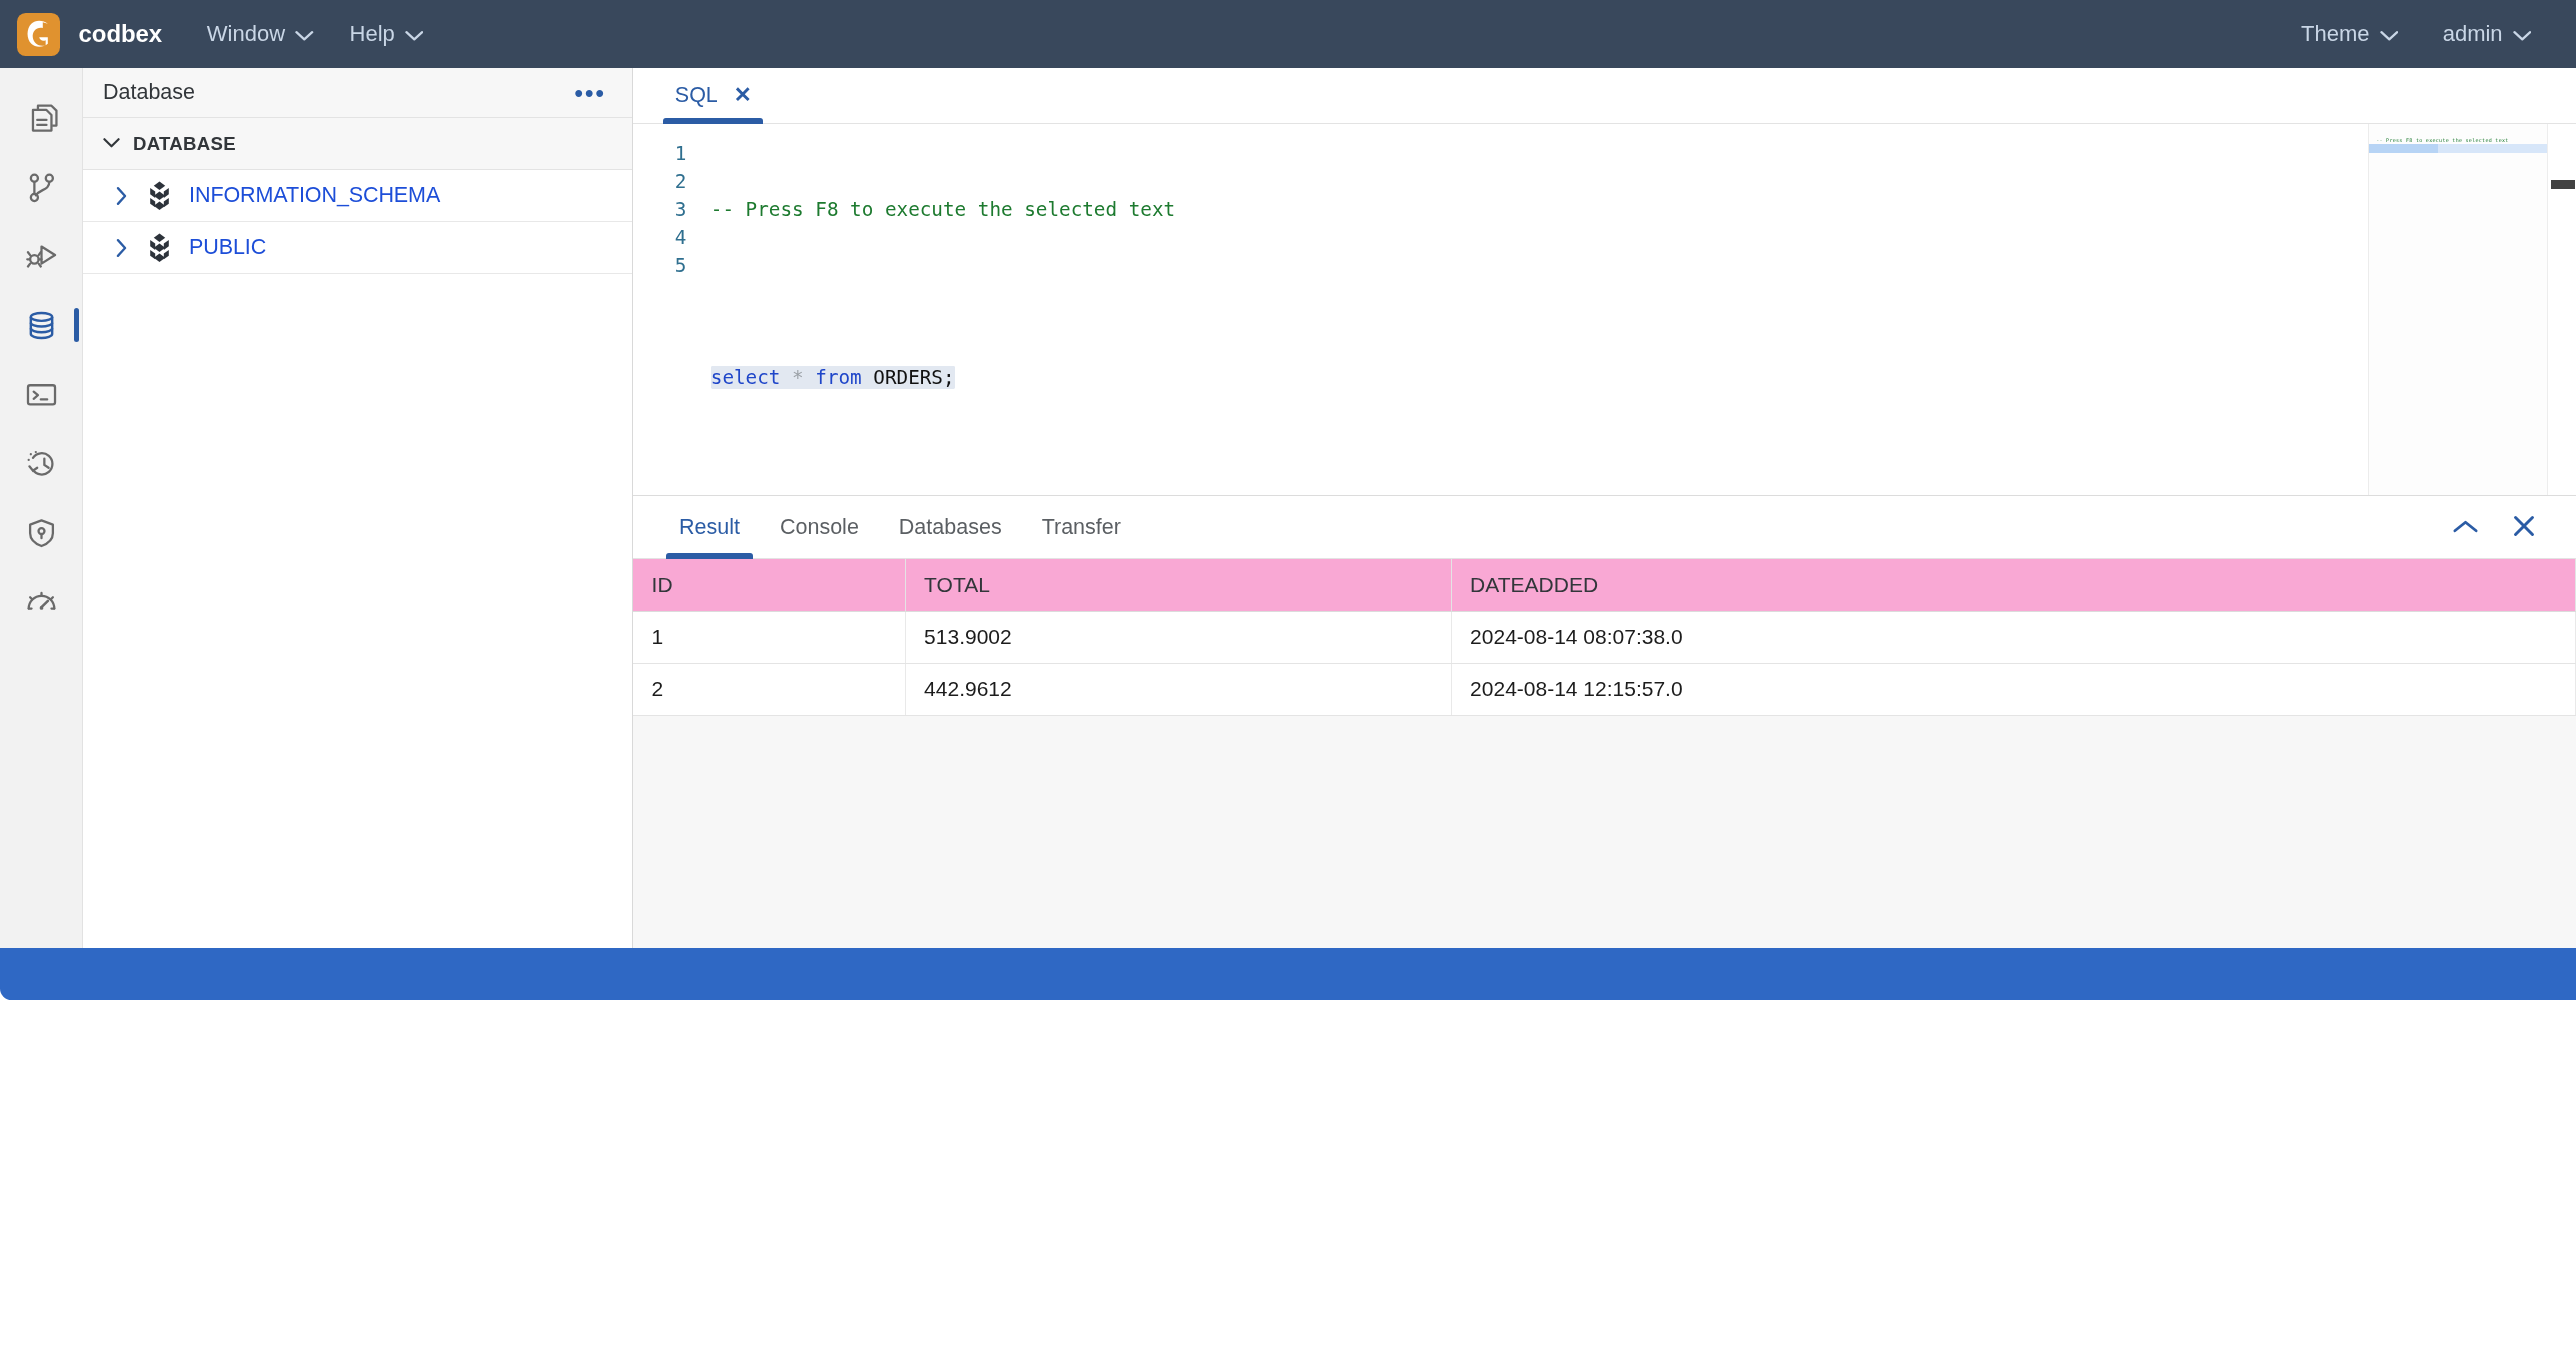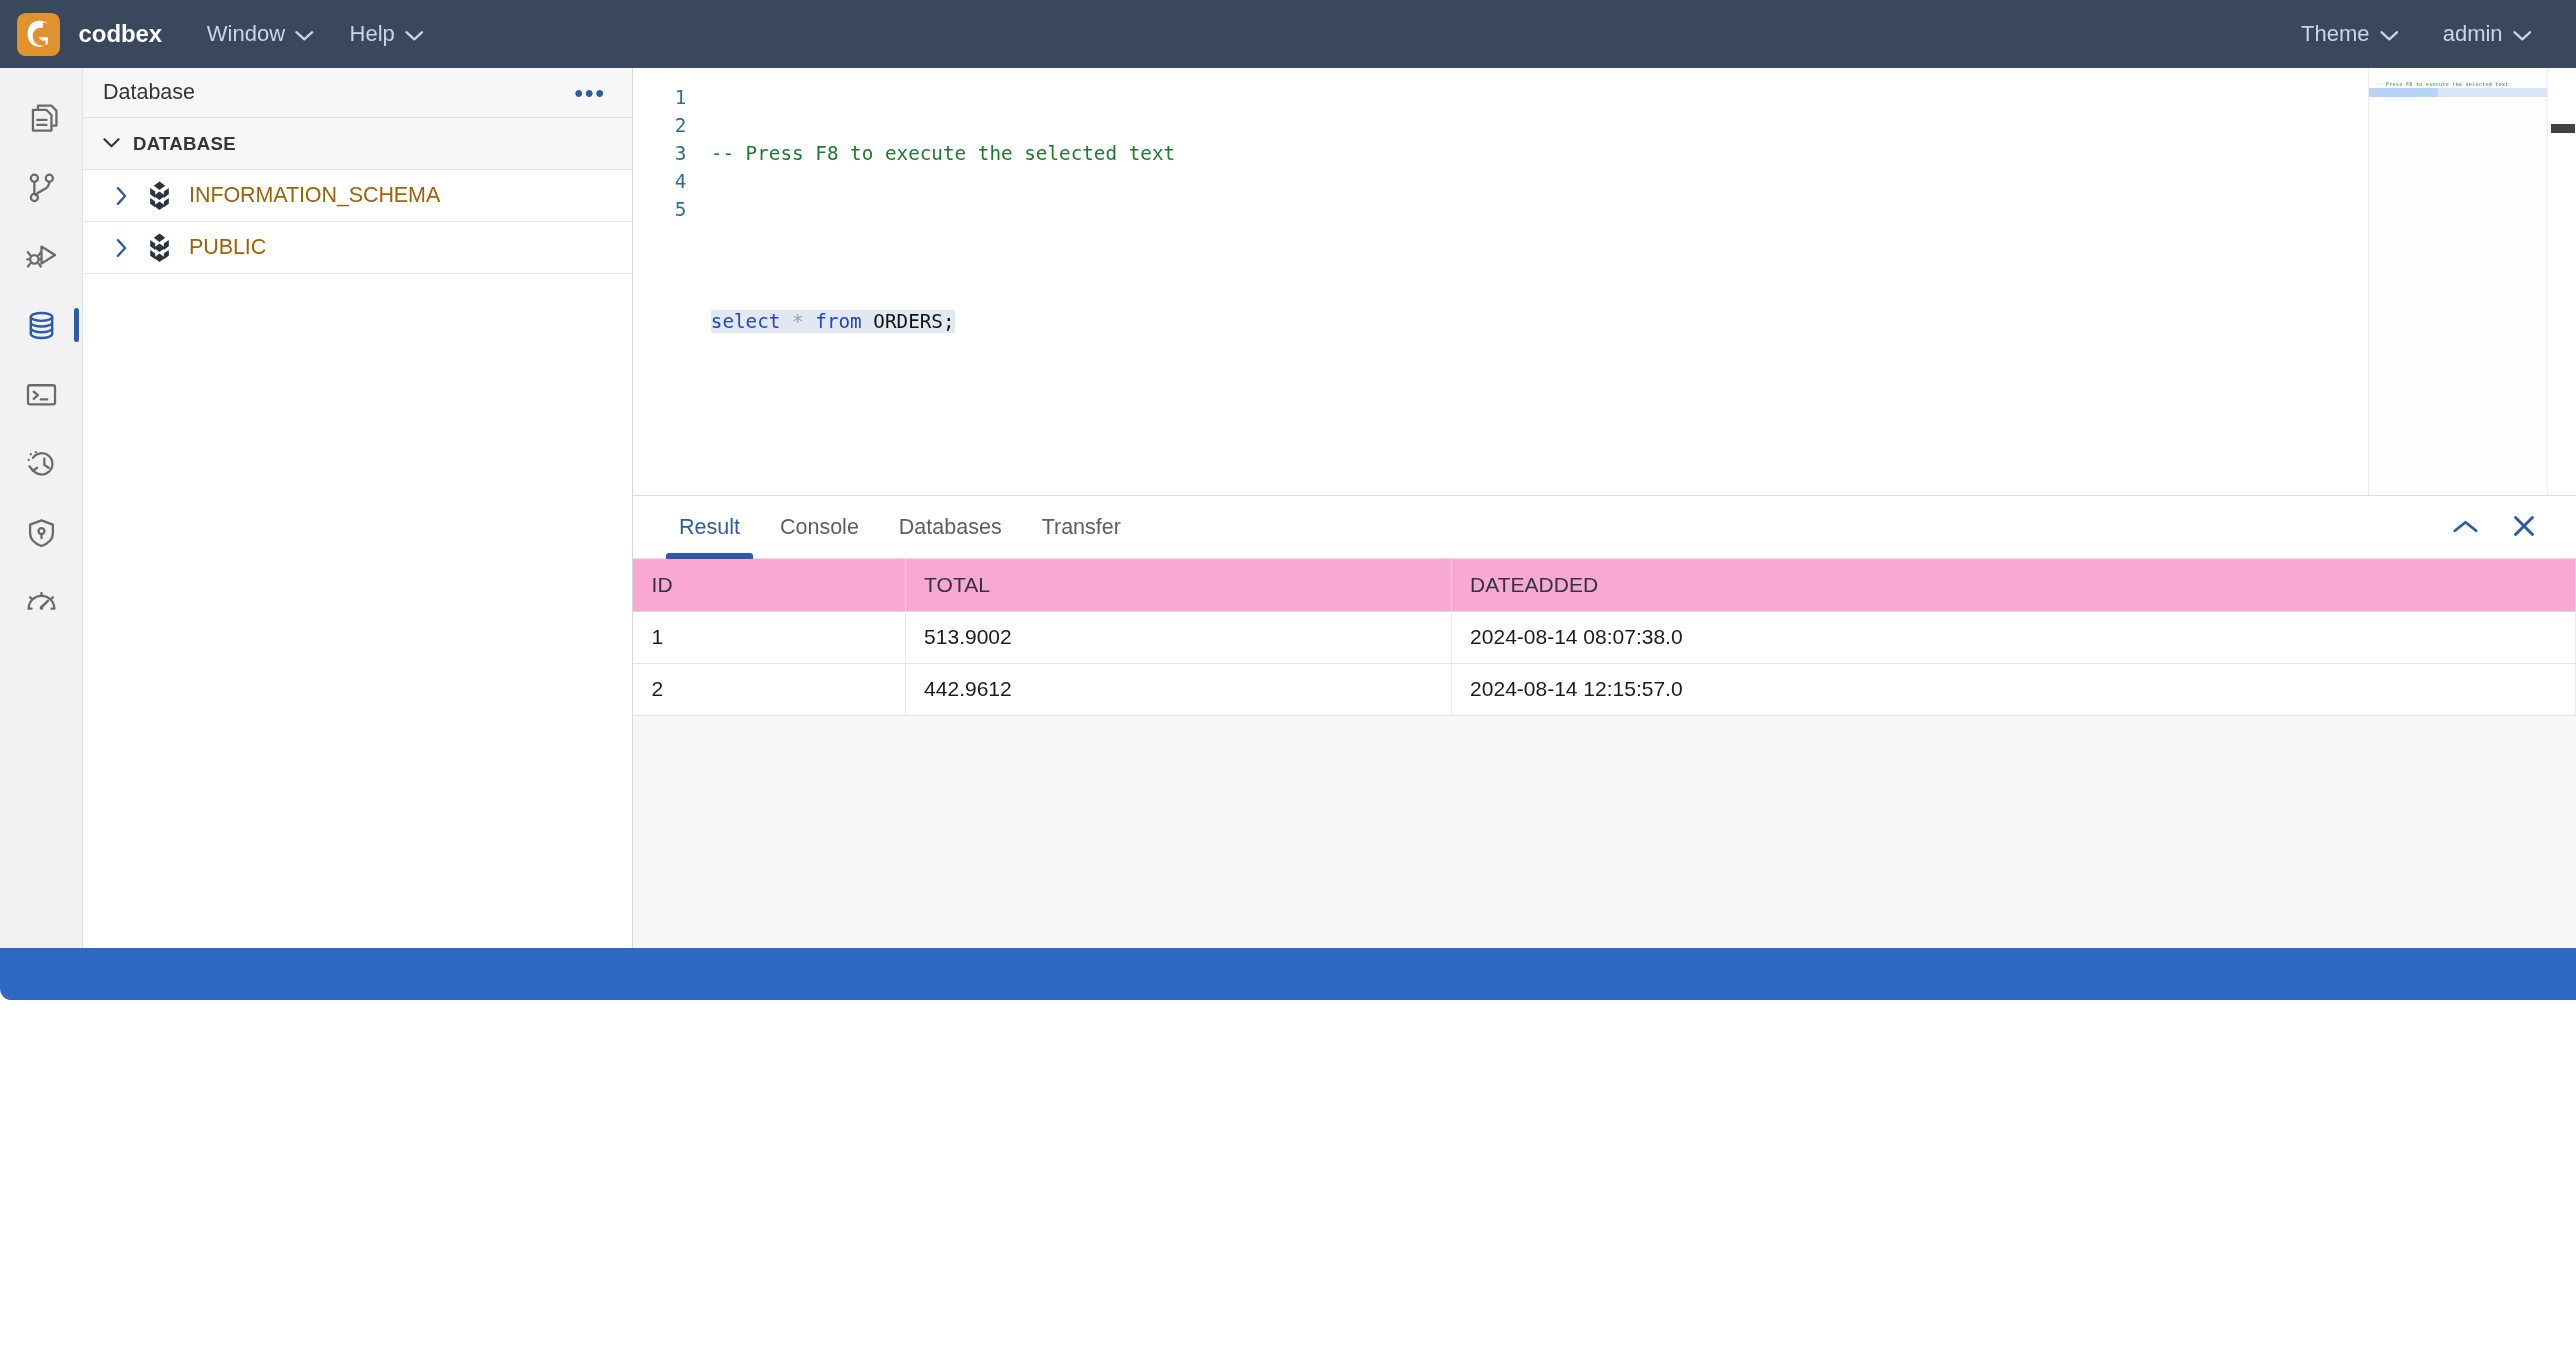--- a/index.html
+++ b/index.html
@@ -121,21 +121,21 @@
     height: 52px;
     display: flex; align-items: center; gap: 0;
     border-bottom: 0.7px solid #e8e8e8;
     padding-left: 18.6px; cursor: pointer;
   }
   .tw {
     width: 39px; flex: 0 0 39px; display: flex; align-items: center; justify-content: center;
     color: #2b5ca5;
   }
   .tree-icon { width: 37px; flex: 0 0 37px; display: flex; align-items: center; justify-content: center; }
-  .tree-label { font-size: 21.5px; color: #a16207; margin-left: 11.5px; letter-spacing: -0.1px; }
+  .tree-label { font-size: 21.5px; color: #1d4ed8; margin-left: 11.5px; letter-spacing: -0.1px; }
 
   
   .main {
     flex: 1 1 auto; display: flex; flex-direction: column;
     min-width: 0; min-height: 0; background: #ffffff;
   }
 
   
   .editor-pane {
     flex: 1 1 auto; display: flex; flex-direction: column;
@@ -464,20 +464,26 @@
           </span>
           <span class="tree-label">PUBLIC</span>
         </div>
 
       </div>
     </div>
 
     <div class="main">
 
       <div class="editor-pane">
+        <div class="tabstrip">
+          <div class="tab active">
+            <span class="tab-label">SQL</span>
+            <span class="tab-close">✕</span>
+          </div>
+        </div>
 
         <div class="code-area">
           <div class="gutter">
             <div>1</div>
             <div>2</div>
             <div>3</div>
             <div>4</div>
             <div>5</div>
           </div>
 

